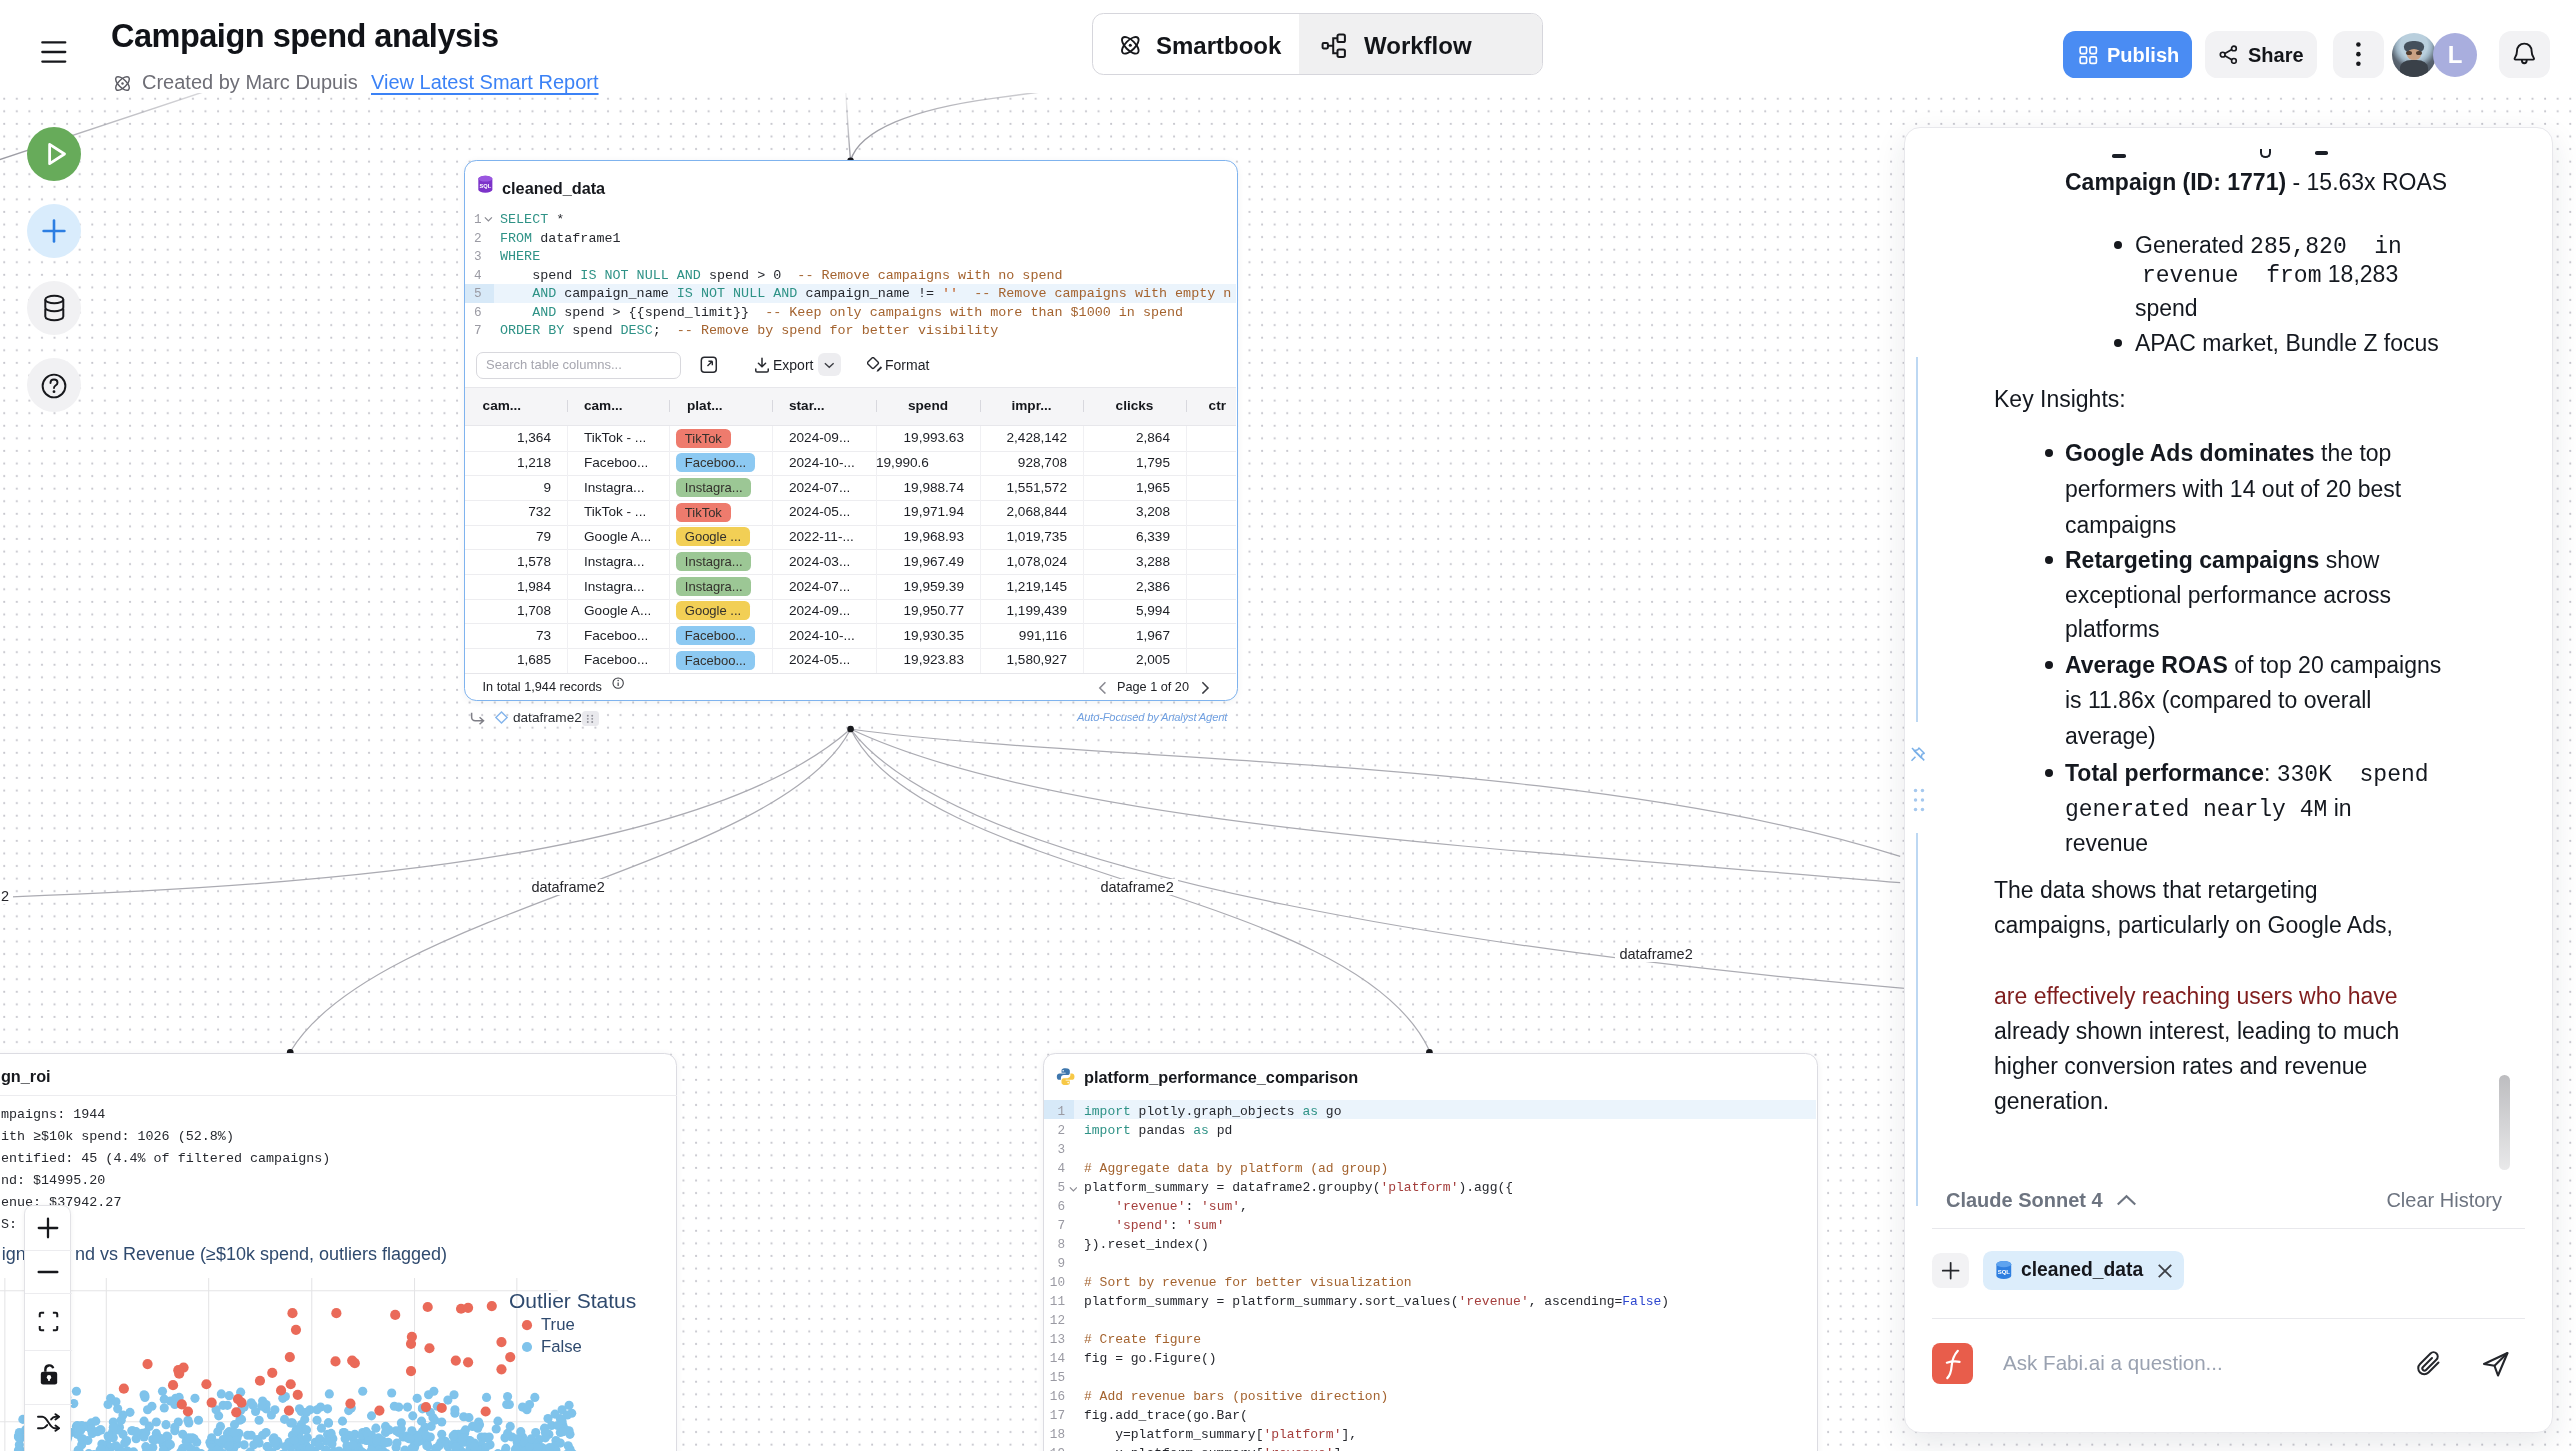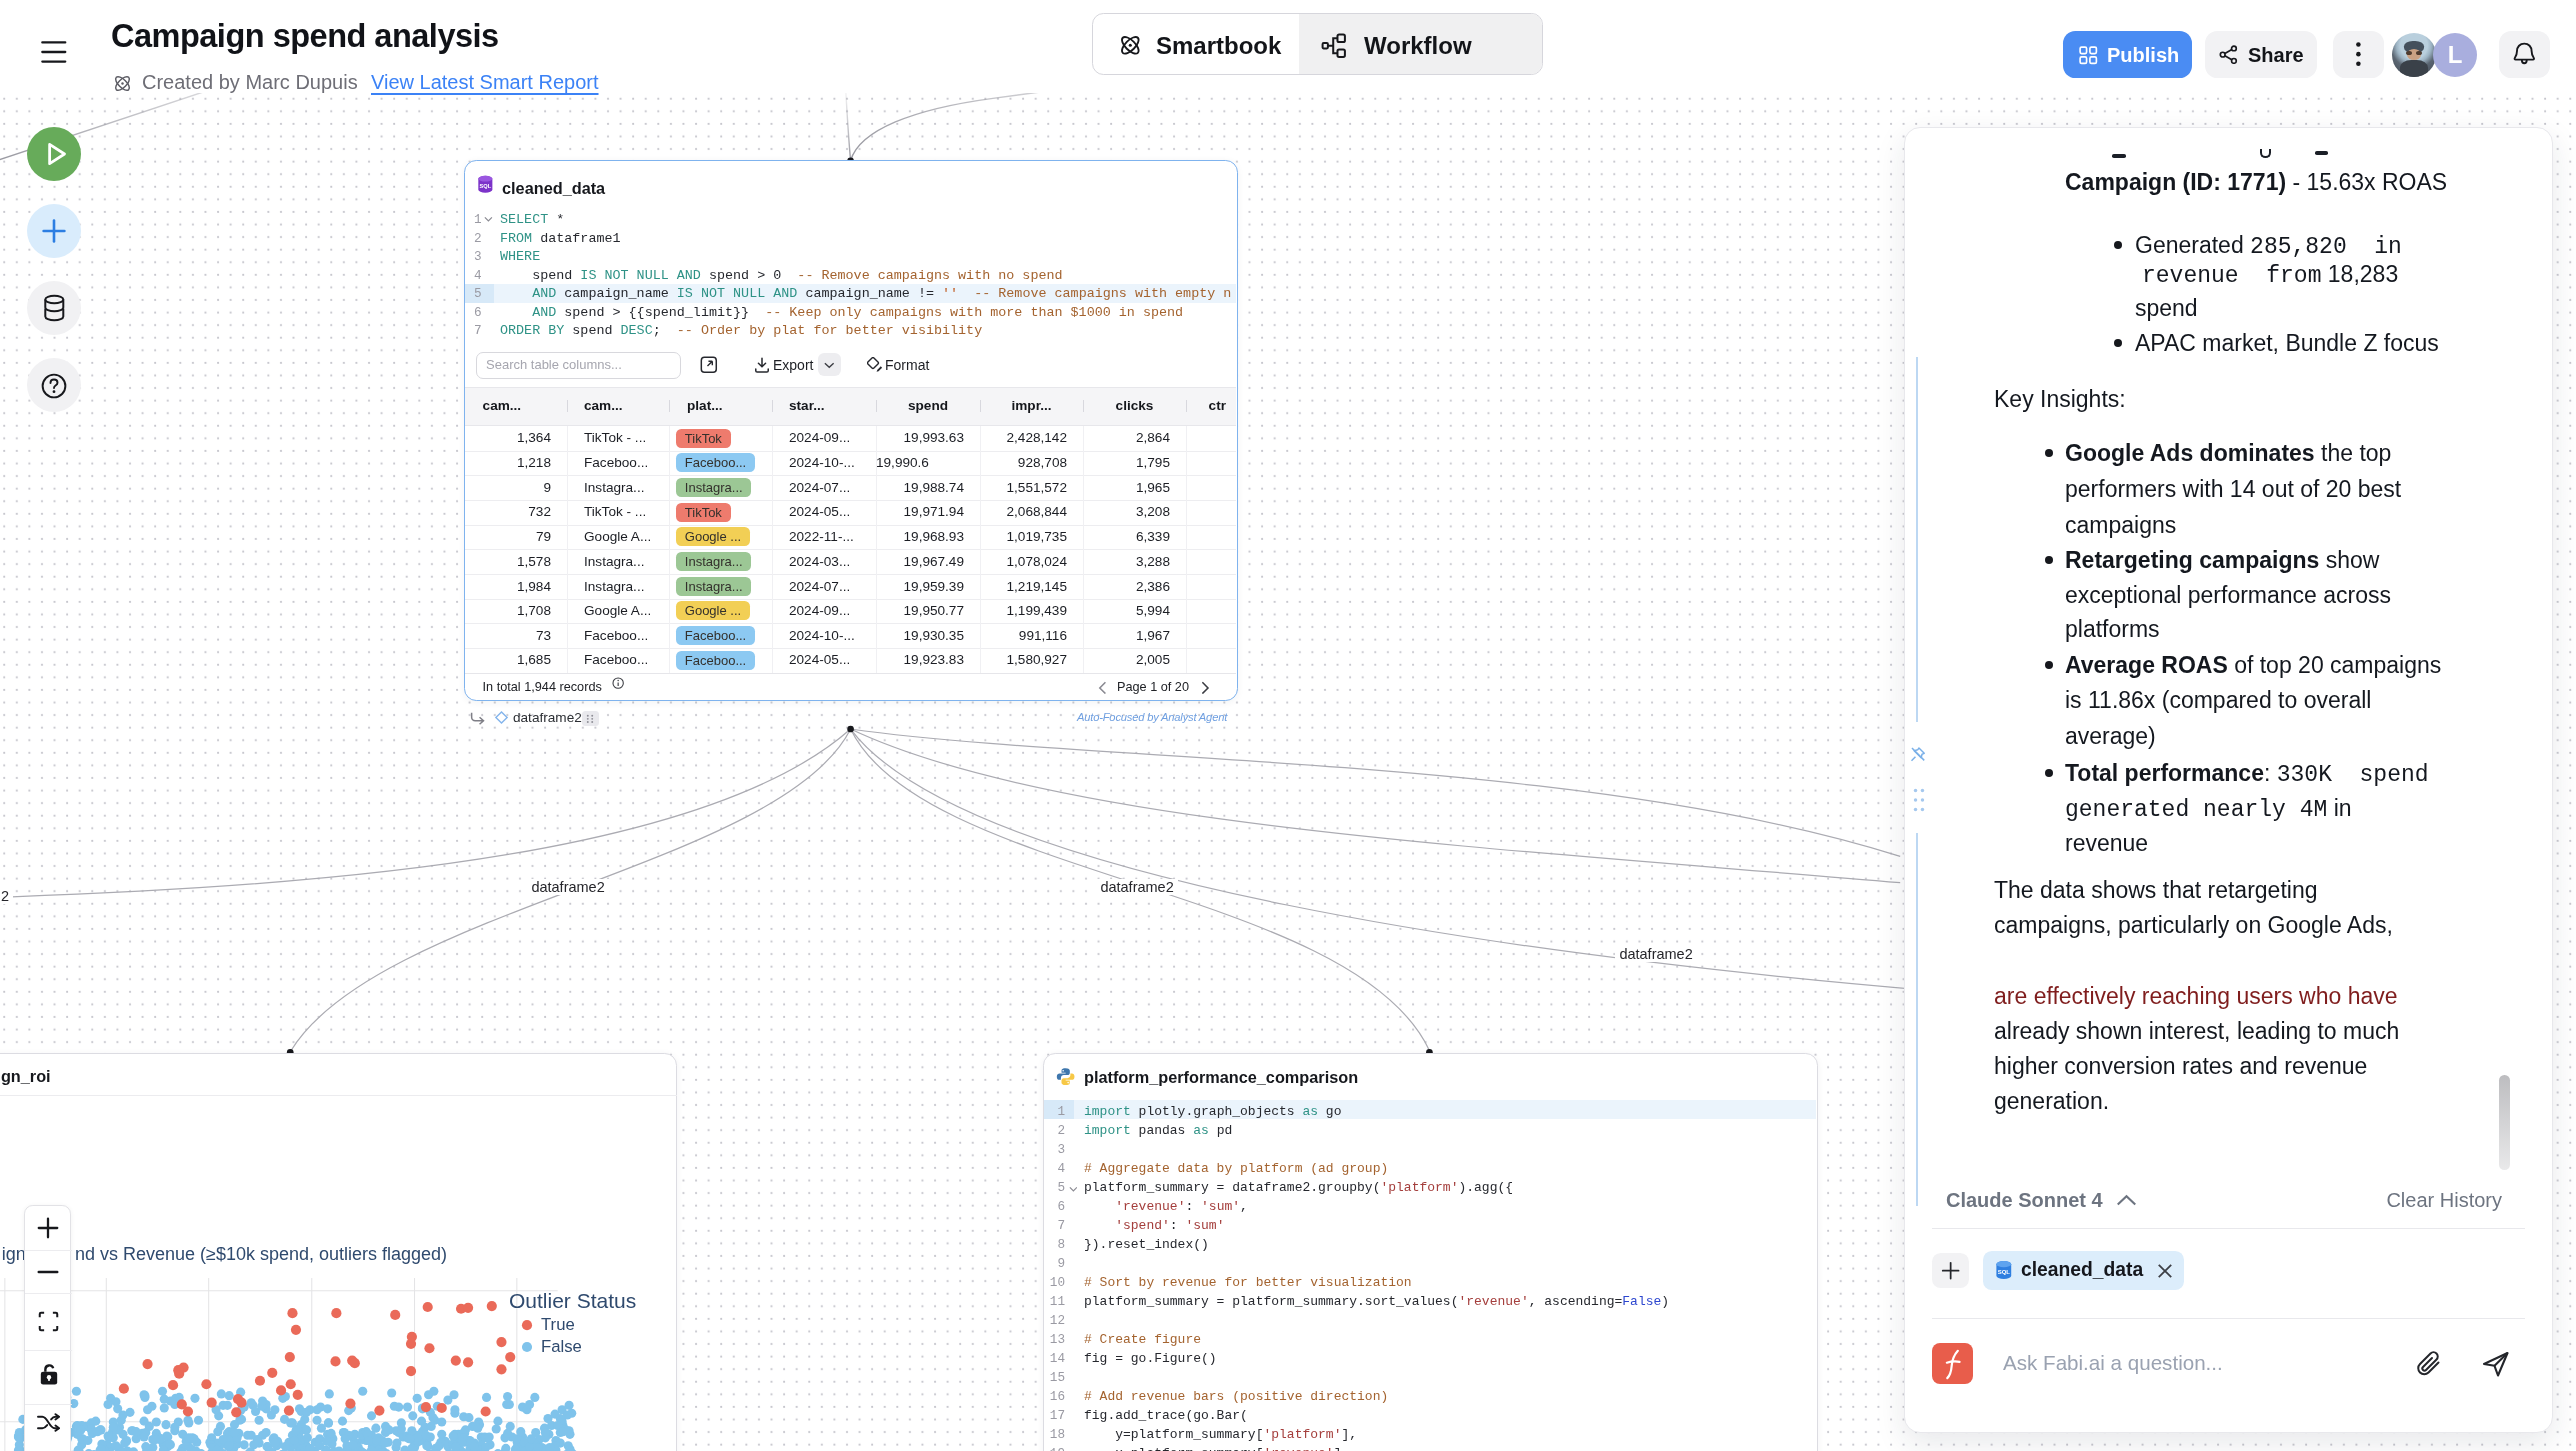--- a/index.html
+++ b/index.html
@@ -87,21 +87,21 @@
     <svg style="position:absolute;left:19.3px;top:55px" width="8.8" height="6.2" viewBox="0 0 10 7">
         <path d="M1,1.5 L5,5.5 L9,1.5" stroke="#8b8b93" stroke-width="1.4" fill="none"></path>
       </svg>
 
     <div class="codeline" style="left:35px;top:50px;font-size:13.4px;line-height:18.5px"><span class="kw">SELECT</span> *
 <span class="kw">FROM</span> dataframe1
 <span class="kw">WHERE</span>
     spend <span class="kw">IS NOT NULL AND</span> spend &gt; 0  <span class="cm">-- Remove campaigns with no spend</span>
     <span class="kw">AND</span> campaign_name <span class="kw">IS NOT NULL AND</span> campaign_name != <span class="sq">''</span>  <span class="cm">-- Remove campaigns with empty n</span>
     <span class="kw">AND</span> spend &gt; {{spend_limit}}  <span class="cm">-- Keep only campaigns with more than $1000 in spend</span>
-<span class="kw">ORDER BY</span> spend <span class="kw">DESC</span>;  <span class="cm">-- Order by plat for better visibility</span></div>
+<span class="kw">ORDER BY</span> spend <span class="kw">DESC</span>;  <span class="cm">-- Remove by spend for better visibility</span></div>
 
     <div class="abs" style="left:10.5px;top:191px;width:205px;height:27px;border:0.9px solid #d8d8dd;border-radius:7px"></div>
     <div class="abs" style="left:21px;top:196px;font-size:13px;color:#a6a6af">Search table columns...</div>
     <svg class="abs" style="left:235px;top:195px" width="17.6" height="17.6" viewBox="0 0 20 20">
       <rect x="1.5" y="1.5" width="17" height="17" rx="3.5" stroke="#26282e" stroke-width="1.7" fill="none"></rect>
       <path d="M8.5,11.5 L14,6 M14,6 h-4.4 M14,6 v4.4" stroke="#26282e" stroke-width="1.6" fill="none"></path>
     </svg>
     <svg class="abs" style="left:289px;top:196px" width="16" height="16" viewBox="0 0 18 18">
       <g stroke="#26282e" stroke-width="1.7" fill="none" stroke-linecap="round">
         <path d="M9,1.5 v9 M5,7 l4,4 4,-4 M2,13.5 v2 a1.5,1.5 0 0 0 1.5,1.5 h11 a1.5,1.5 0 0 0 1.5,-1.5 v-2"></path>
@@ -255,20 +255,26 @@
           <circle cx="2" cy="9" r="1.1"></circle>
           <circle cx="7" cy="9" r="1.1"></circle>
         </g>
     </svg>
   </div>
   <div class="abs" style="left:1077px;top:711px;font-size:11.2px;letter-spacing:-0.2px;font-style:italic;color:#6f9fe0">Auto-Focused by Analyst Agent</div>
 
   <div class="node" id="chartnode" style="left:-66px;top:1053px;width:743px;height:413px"></div>
   <div class="abs" style="left:0.9px;top:1067px;font-size:16.3px;font-weight:700;color:#16181d">gn_roi</div>
   <div class="abs" style="left:-65px;top:1095px;width:742px;height:0.9px;background:#ececef"></div>
+  <div class="codeline" style="left:0.9px;top:1104px;font-size:13.4px;line-height:22px;color:#26282e">mpaigns: 1944
+ith ≥$10k spend: 1026 (52.8%)
+entified: 45 (4.4% of filtered campaigns)
+nd: $14995.20
+enue: $37942.27
+S:</div>
   <div class="abs" style="left:1.8px;top:1244px;font-size:18px;color:#2f4a6e">ign</div>
   <div class="abs" style="left:75px;top:1244px;font-size:18px;color:#2f4a6e">nd vs Revenue (≥$10k spend, outliers flagged)</div>
   <svg class="abs" style="left:0;top:1278px" width="678" height="173" fill="none" viewBox="0 0 772 197">
     <g stroke="#e4e4e6" stroke-width="1.2">
       <line x1="5.5" y1="0" x2="5.5" y2="197"></line>
       <line x1="121" y1="0" x2="121" y2="197"></line>
       <line x1="237.6" y1="0" x2="237.6" y2="197"></line>
       <line x1="355" y1="0" x2="355" y2="197"></line>
       <line x1="472" y1="0" x2="472" y2="197"></line>
       <line x1="588.5" y1="0" x2="588.5" y2="197"></line>

